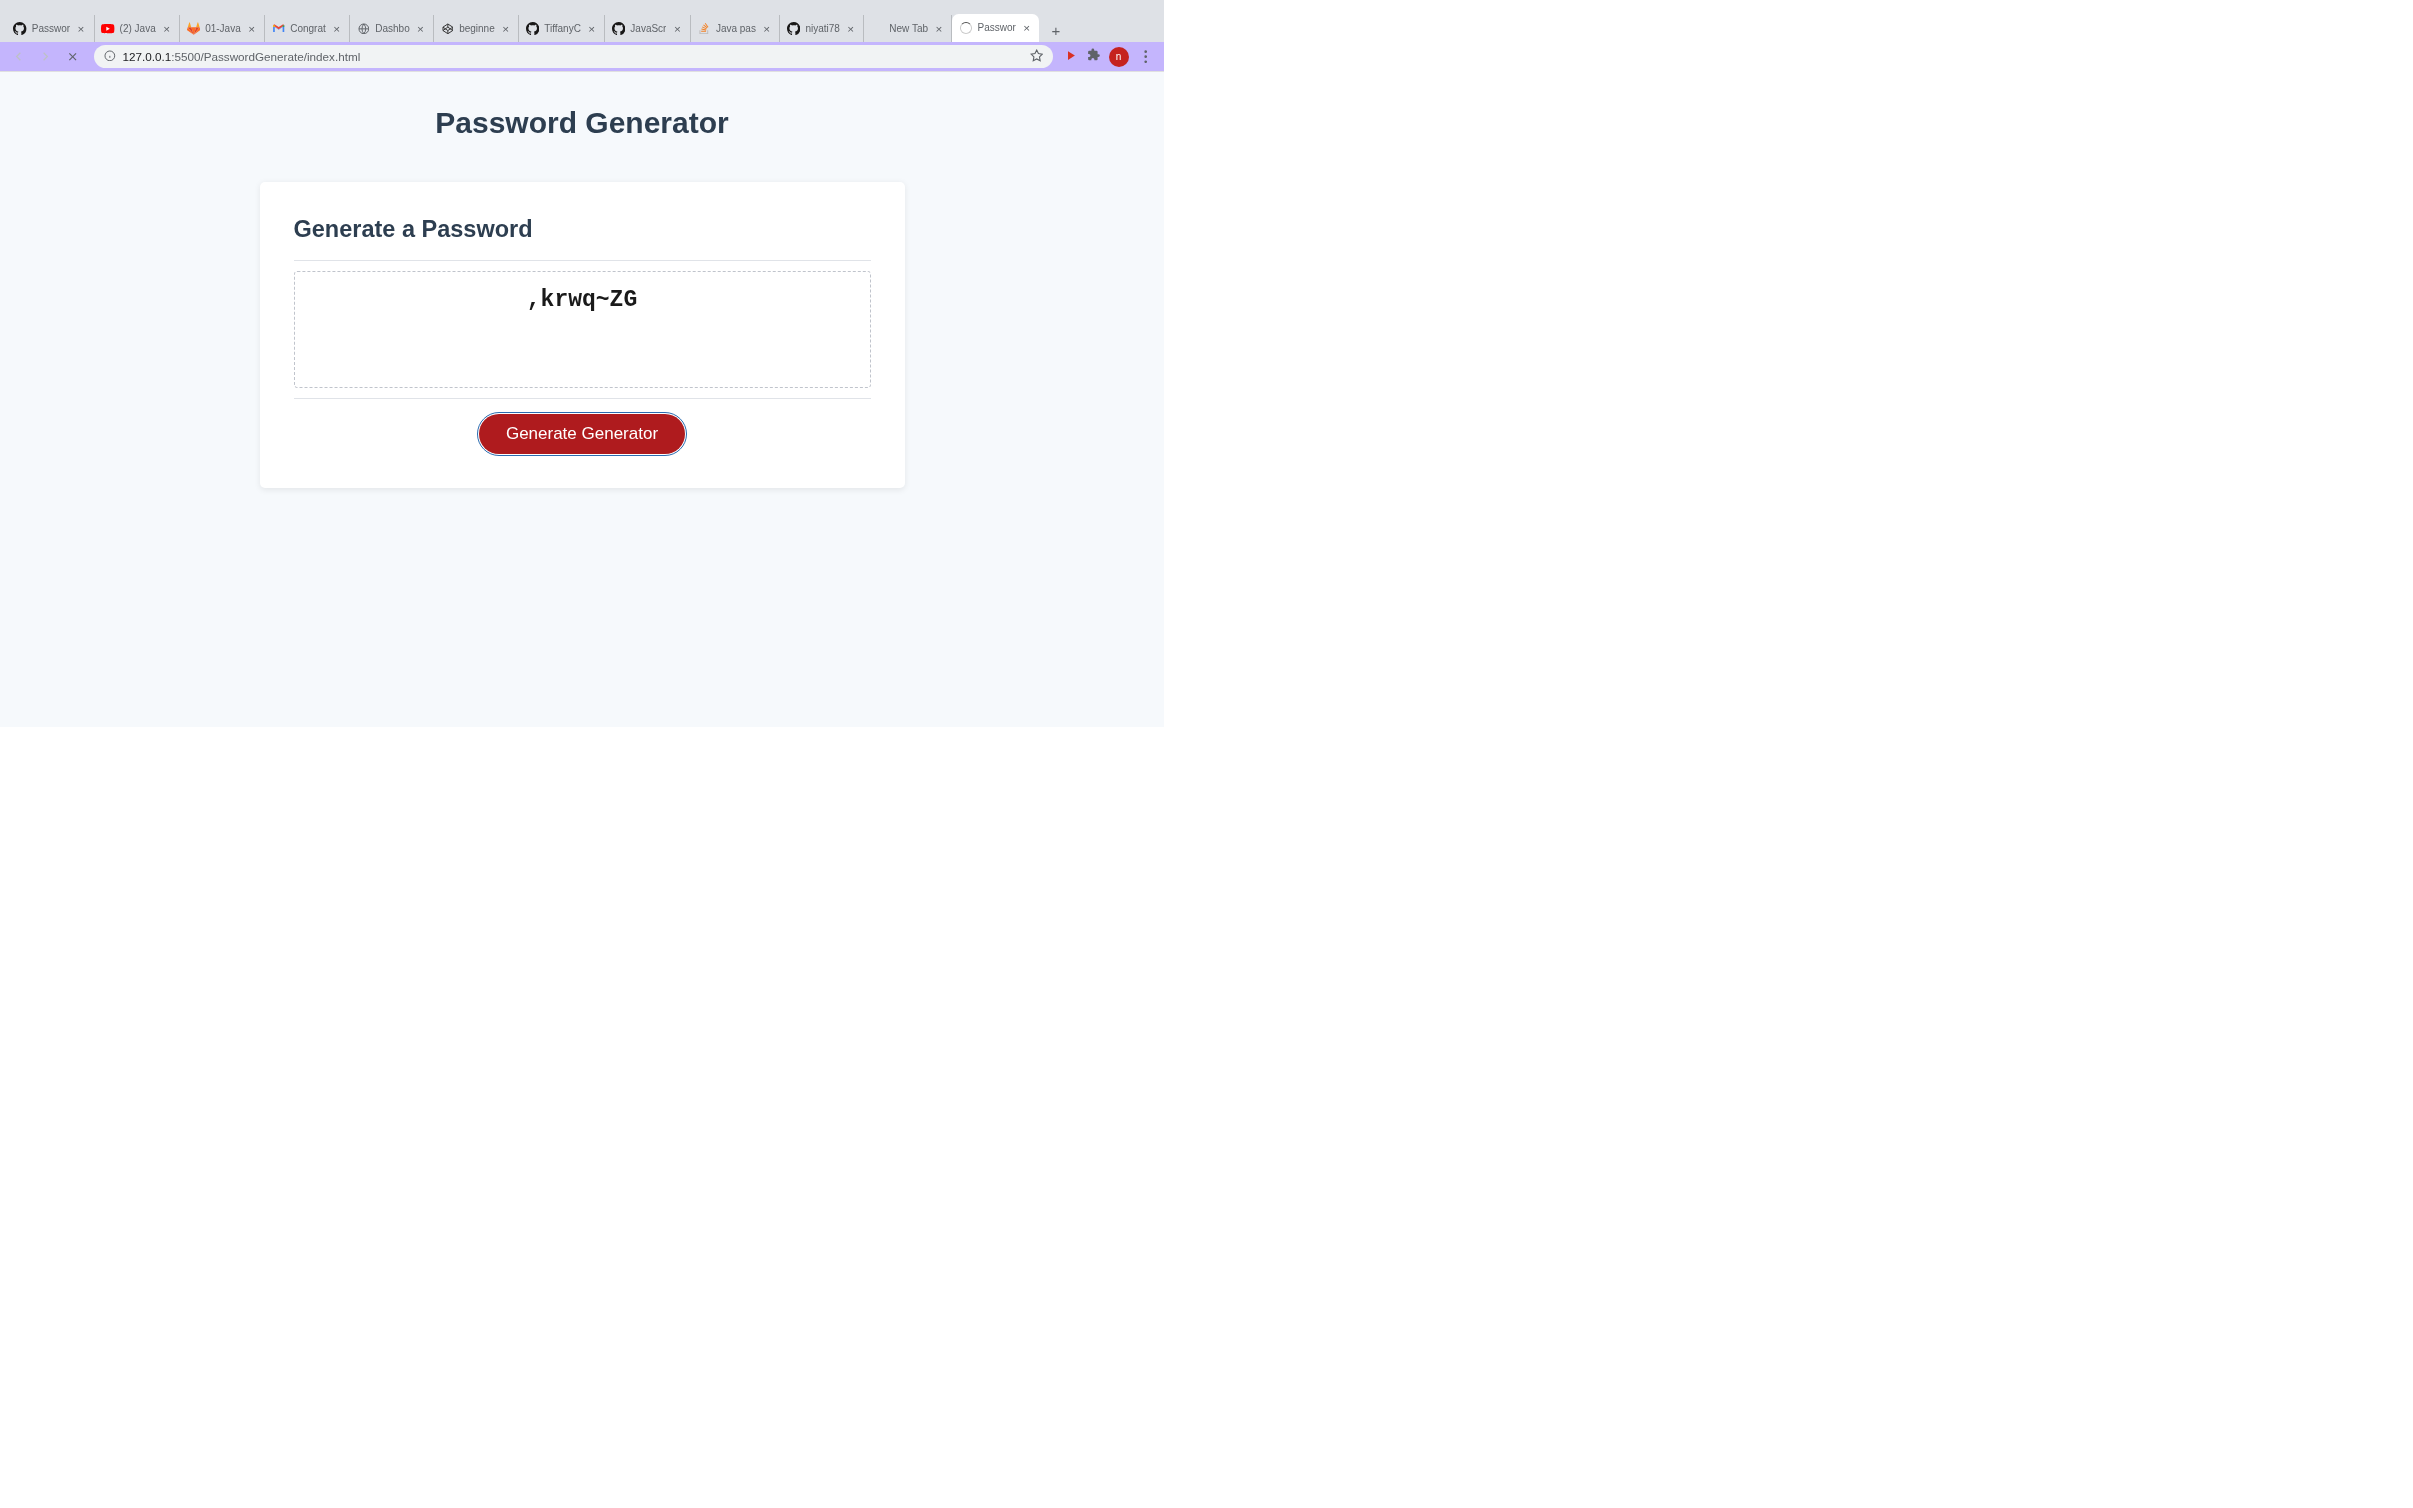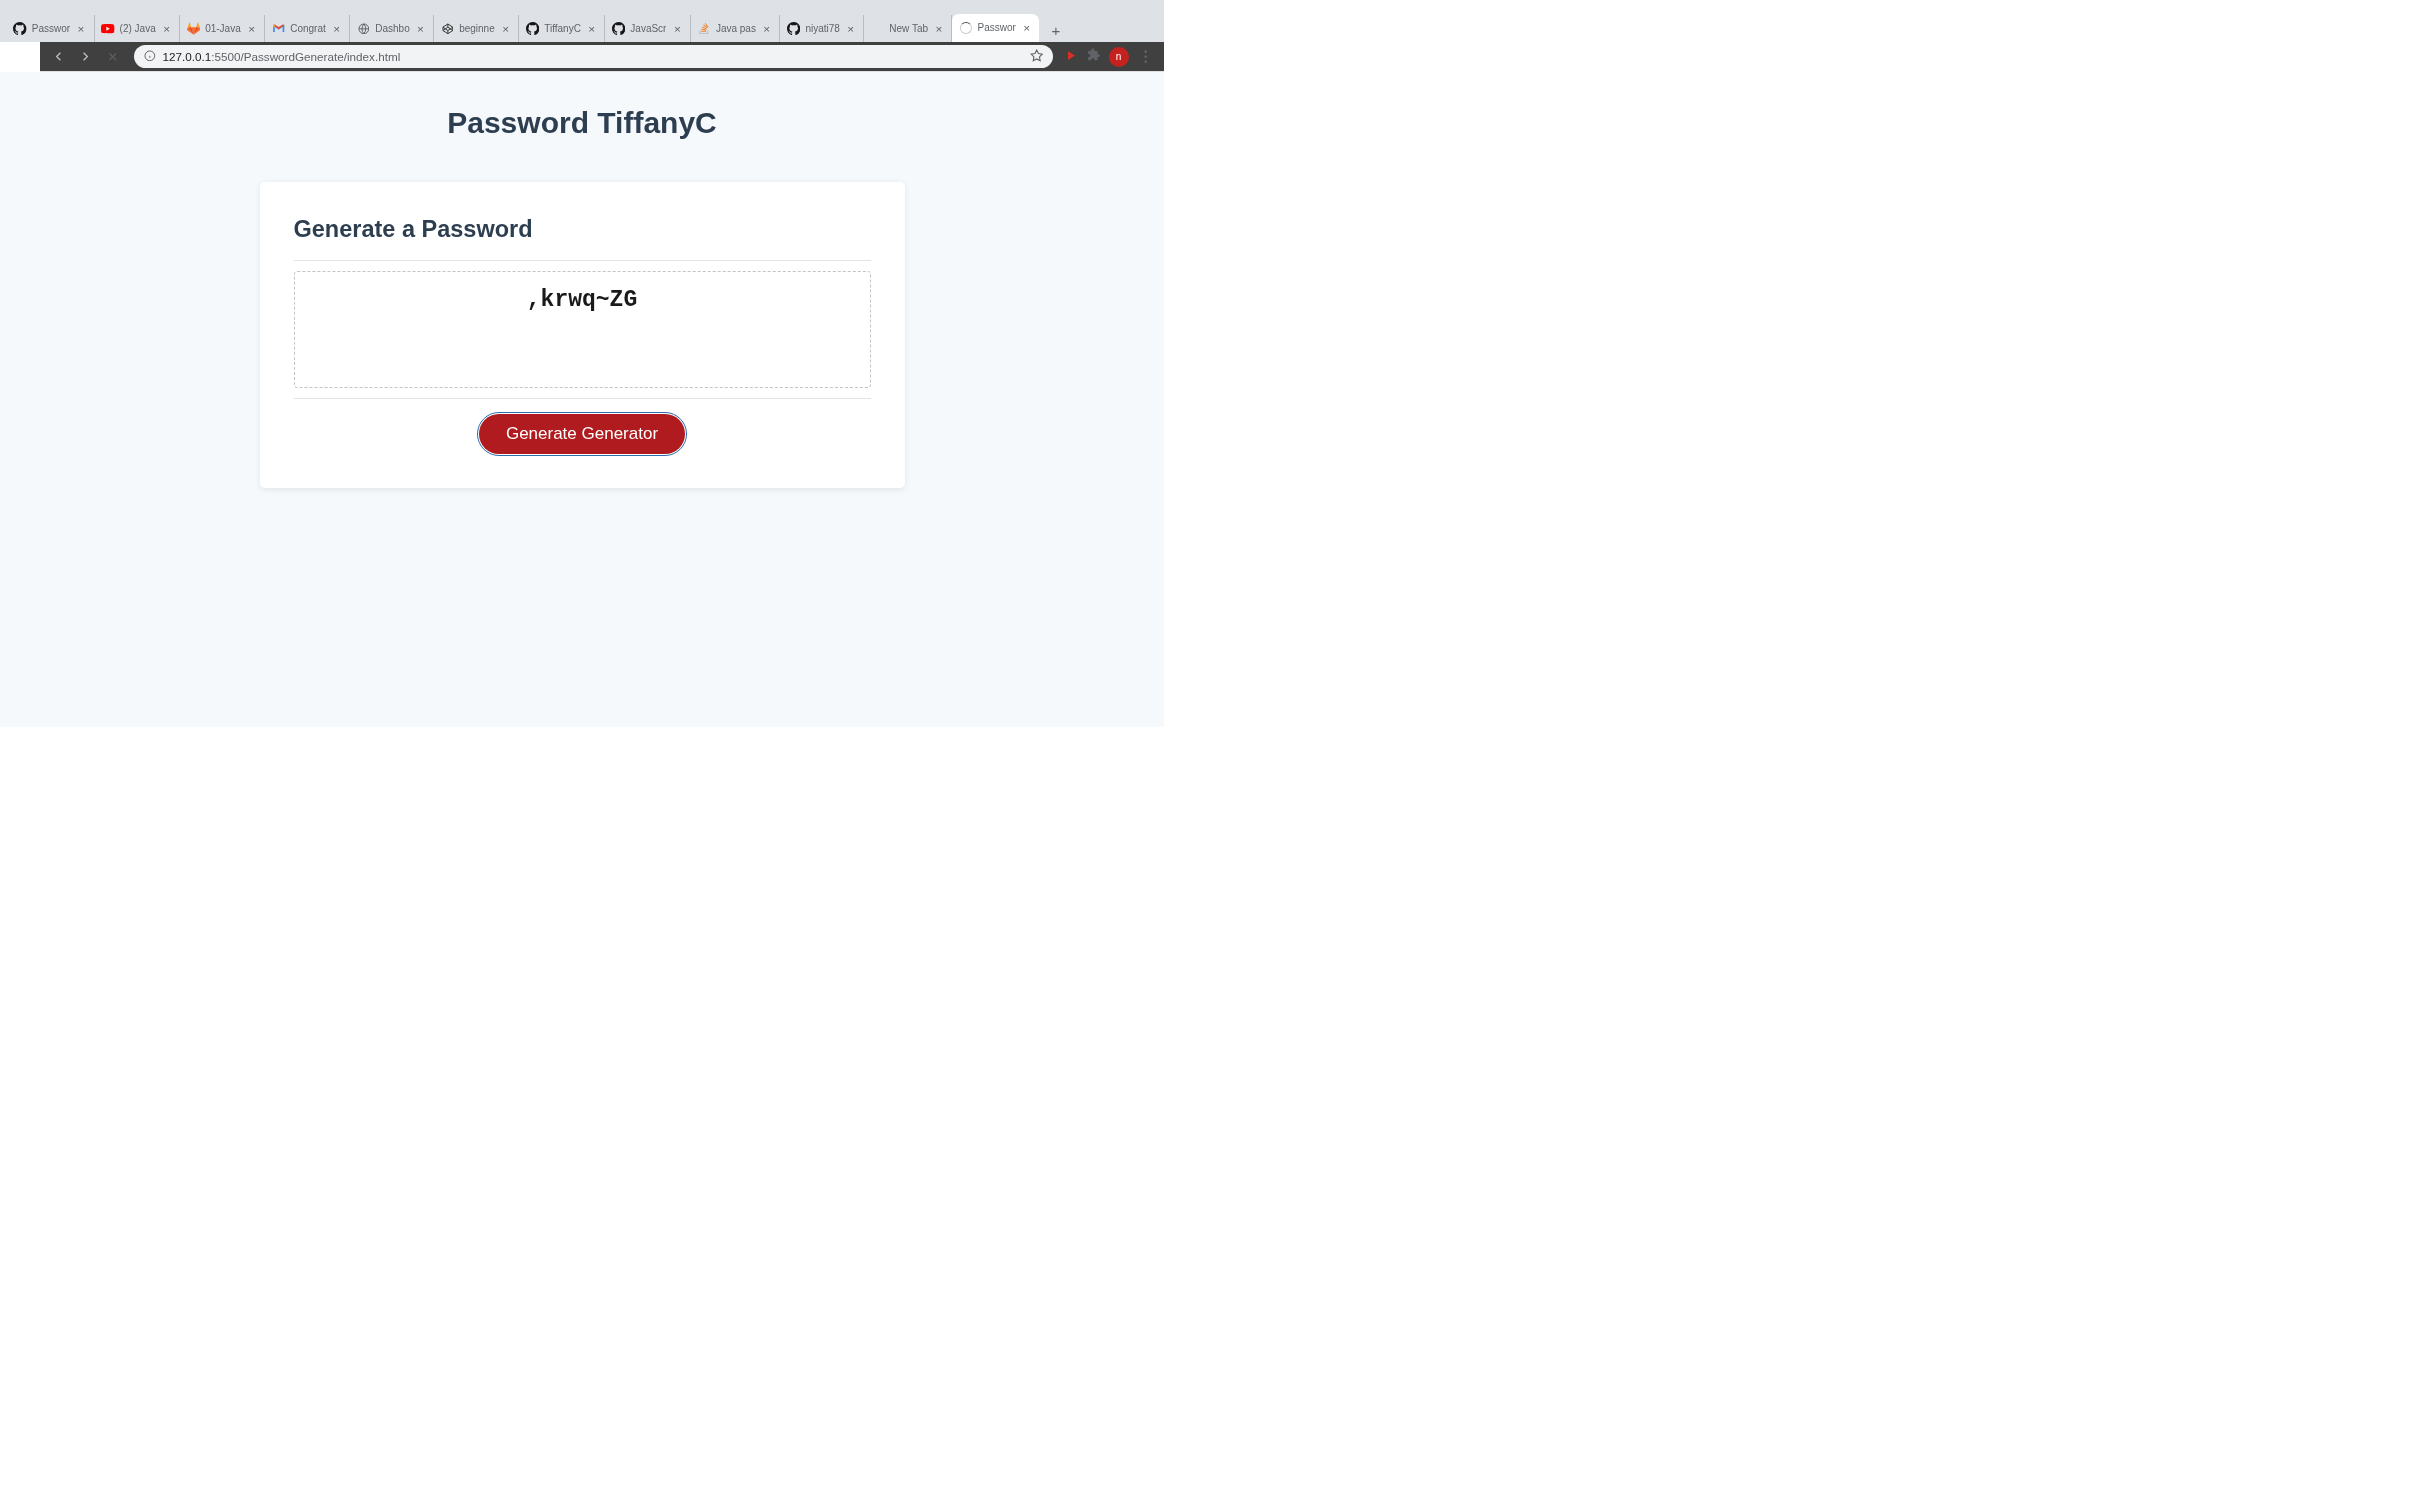--- a/index.html
+++ b/index.html
@@ -82,28 +82,27 @@
       align-items: center;
       justify-content: center;
       color: #5f6368;
       font-size: 15px;
       cursor: pointer;
       margin-left: 5px;
     }
     
     
     .toolbar {
-      background: #404040;
+      background: #c4b5fd;
       height: 30px;
       display: flex;
       align-items: center;
       padding: 0 6.7px;
       border-bottom: 0.8px solid #e0e0e0;
       gap: 3.4px;
-      margin-left: 40px;
     }
     
     .nav-btn {
       width: 23.5px;
       height: 23.5px;
       display: flex;
       align-items: center;
       justify-content: center;
       color: #5f6368;
       cursor: pointer;
@@ -451,21 +450,21 @@
       <svg width="3.4" height="13.4" viewBox="0 0 4 16" fill="#5f6368">
           <circle cx="2" cy="2" r="1.6"></circle>
           <circle cx="2" cy="8" r="1.6"></circle>
           <circle cx="2" cy="14" r="1.6"></circle>
         </svg>
     </span>
   </div>
 </div>
 
 <div class="page-content">
-  <h1 class="main-title">Password TiffanyC</h1>
+  <h1 class="main-title">Password Generator</h1>
 
   <div class="card">
     <h2 class="card-title">Generate a Password</h2>
     <hr class="divider">
     <div class="password-box">
       <span class="password-text">,krwq~ZG</span>
     </div>
     <hr class="divider2">
     <div class="btn-wrap">
       <button class="generate-btn">Generate Generator</button>

